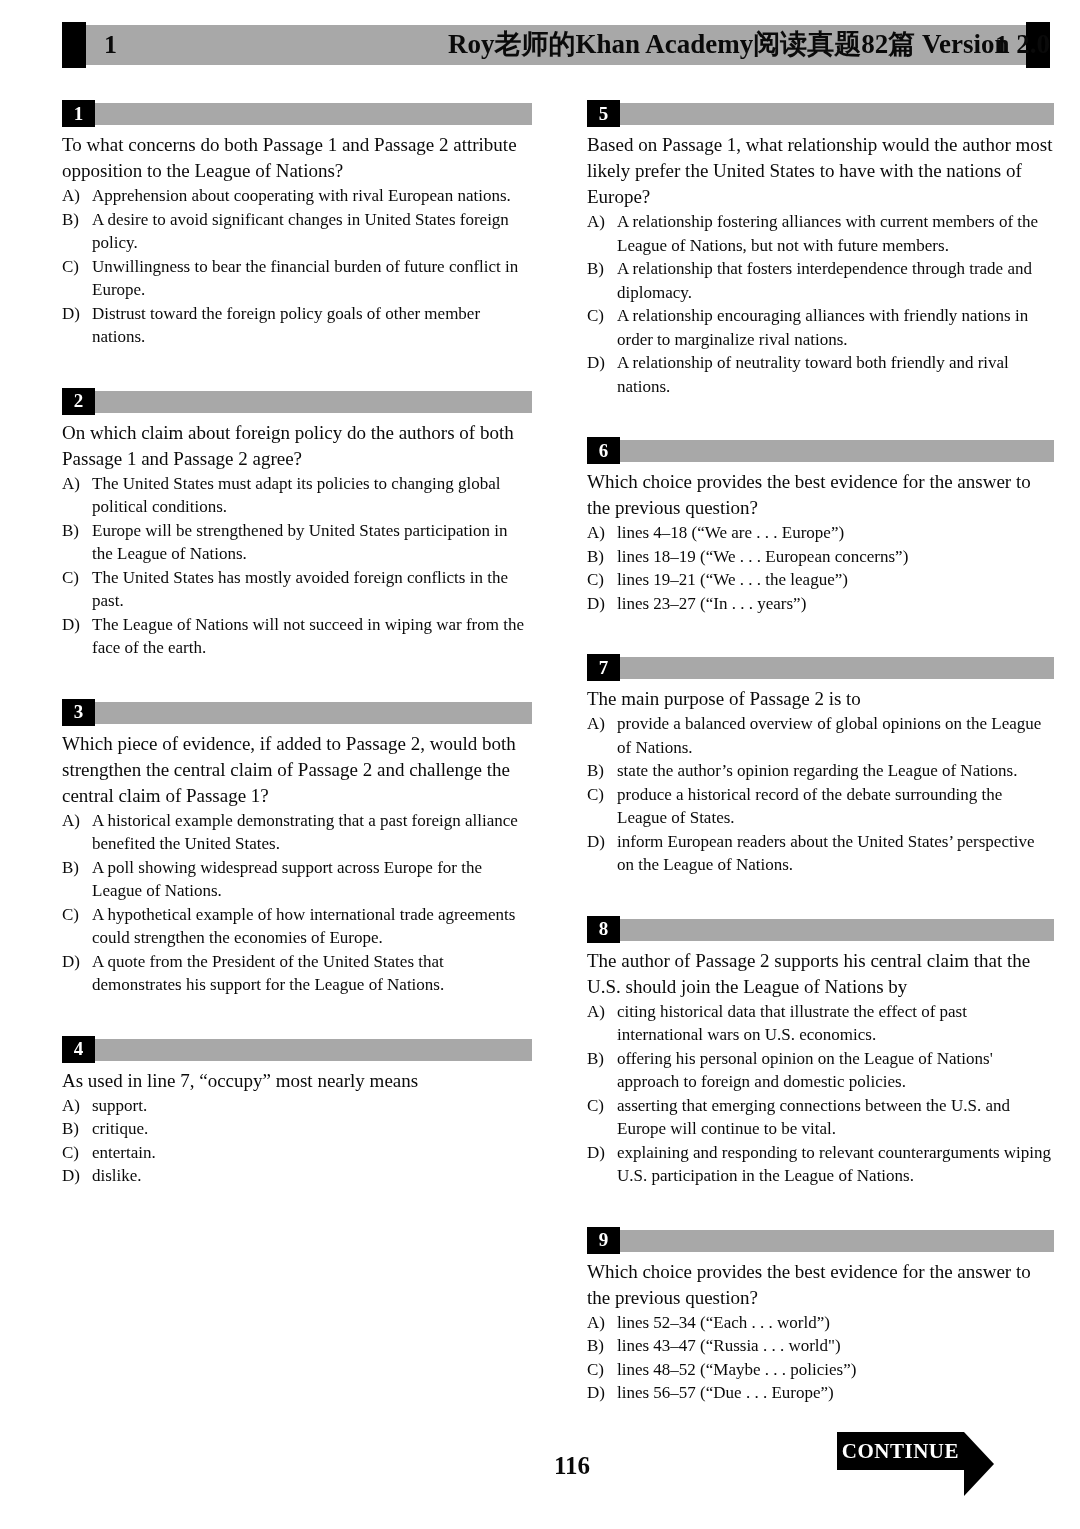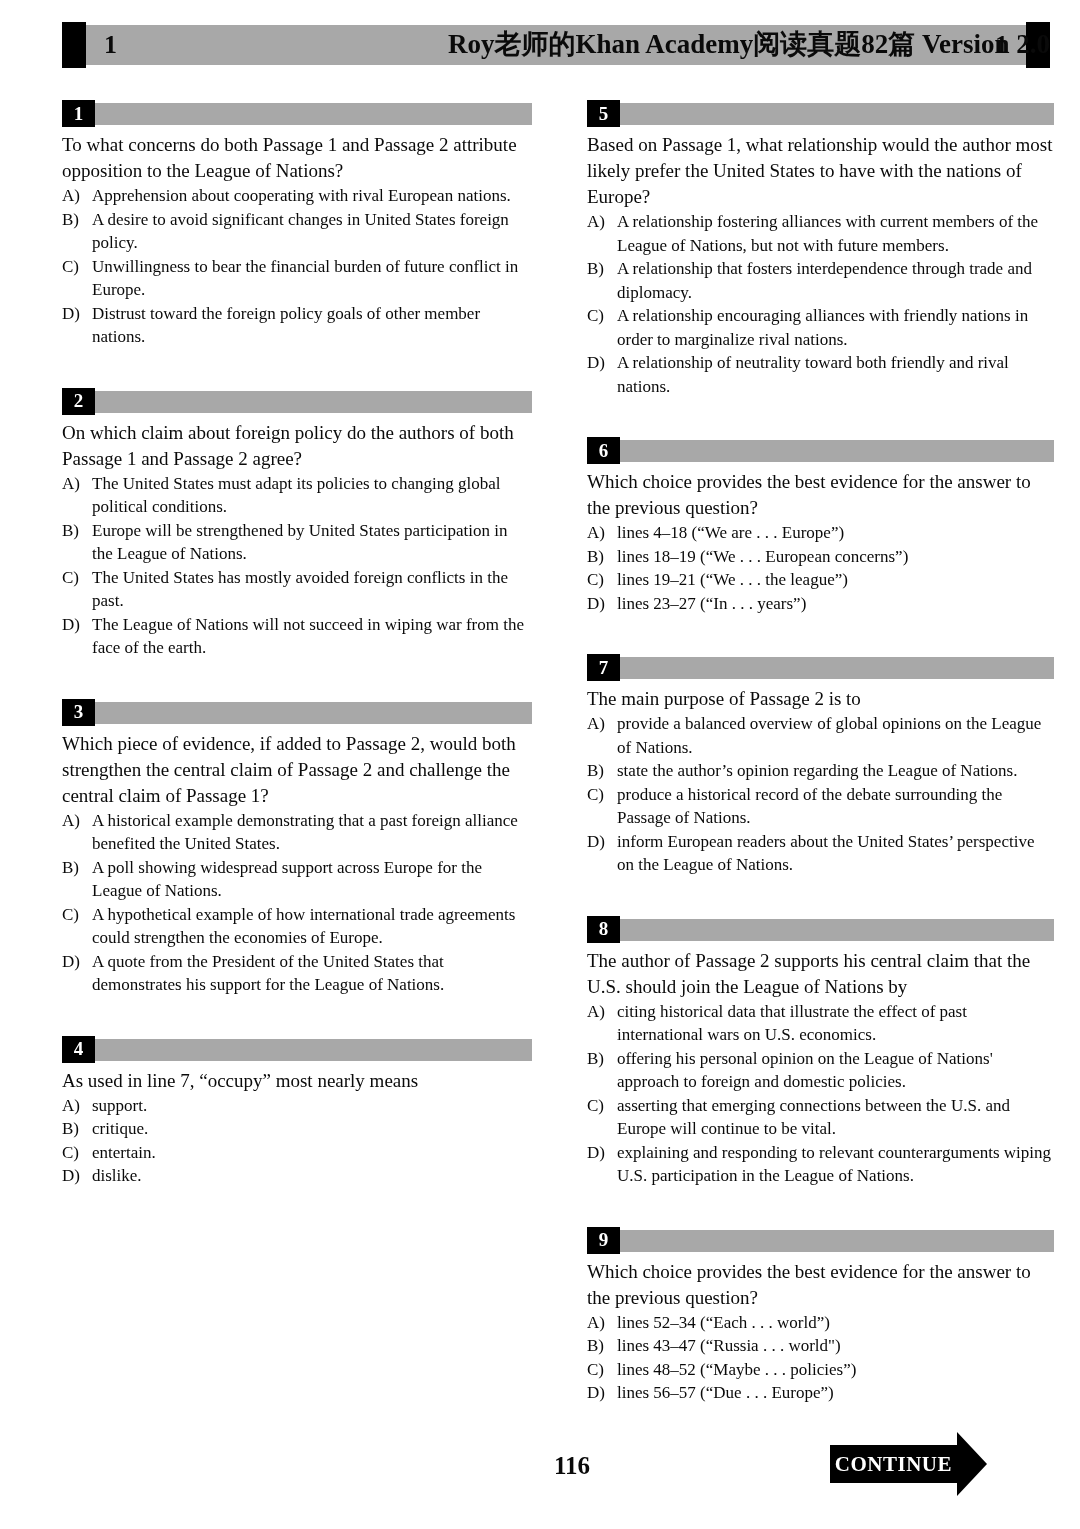--- a/index.html
+++ b/index.html
@@ -40,21 +40,21 @@
   .stem { margin:0; font-size:19px; line-height:26px; }
   .choice { display:flex; font-size:17px; line-height:23.5px; }
   .choice-label { flex:0 0 30px; }
   .choice-text { flex:1; }
 
   
   .footer-page {
     position:absolute; left:50%; transform:translateX(-50%); top:1452px;
     font-weight:bold; font-size:25px;margin-left:32px;
   }
-  .continue { position:absolute; top:1432px; right:93px; height:64px; display:flex; align-items:center; }
+  .continue { position:absolute; top:1432px; right:86px; height:64px; display:flex; align-items:flex-start; }
   .continue-body {
     background:#000; color:#fff; font-weight:bold; font-size:21px;
     height:38px; display:flex; align-items:center; padding:0 5px; letter-spacing:0.5px;
   }
   .continue-head {
     width:0; height:0;
     border-top:32px solid transparent; border-bottom:32px solid transparent;
     border-left:30px solid #000;
   }
 </style>
@@ -213,21 +213,21 @@
       <div class="choice">
         <span class="choice-label">A)</span>
         <span class="choice-text">provide a balanced overview of global opinions on the League of Nations.</span>
       </div>
       <div class="choice">
         <span class="choice-label">B)</span>
         <span class="choice-text">state the author’s opinion regarding the League of Nations.</span>
       </div>
       <div class="choice">
         <span class="choice-label">C)</span>
-        <span class="choice-text">produce a historical record of the debate surrounding the Passage of Nations.</span>
+        <span class="choice-text">produce a historical record of the debate surrounding the League of States.</span>
       </div>
       <div class="choice">
         <span class="choice-label">D)</span>
         <span class="choice-text">inform European readers about the United States’ perspective on the League of Nations.</span>
       </div>
     </section>
     <section class="question-block">
       <div class="qbar" style="background: rgb(168, 168, 168);">
         <div class="qnum" style="background: rgb(0, 0, 0);">8</div>
       </div>

